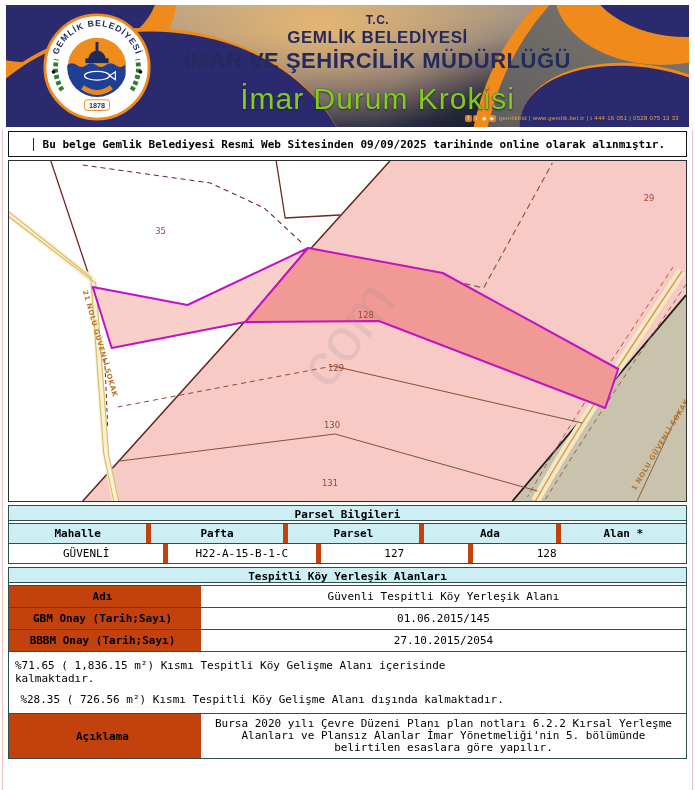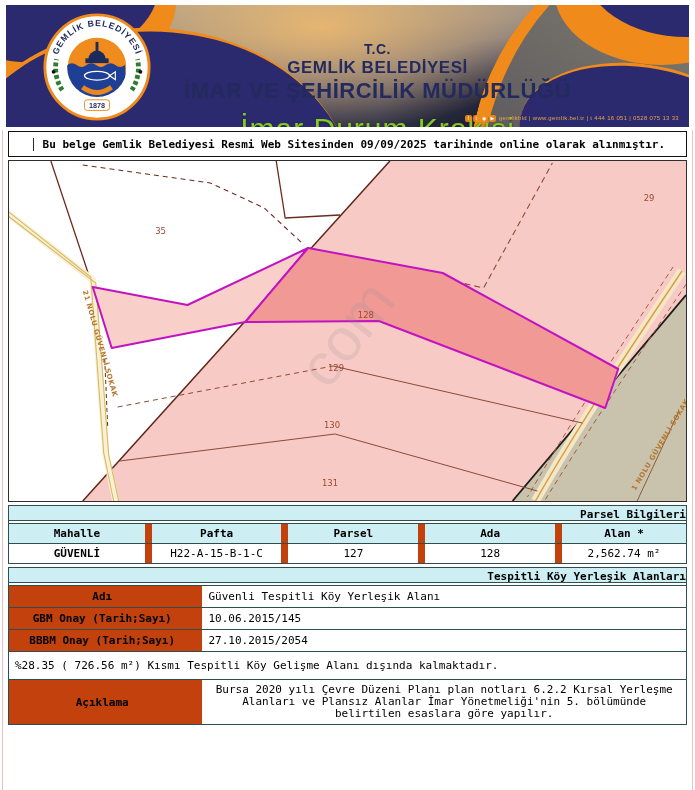--- a/index.html
+++ b/index.html
@@ -32,21 +32,21 @@
     background:linear-gradient(200deg,#938b78 0%,#6e6a66 45%,#3f4050 100%);
     border-left:14px solid #ef8a1b;transform:rotate(14deg);}
   .sw-tr-orange{right:-80px;top:-90px;width:215px;height:150px;border-radius:50%;background:#ef8a1b;}
   .sw-tr-navy{right:-100px;top:-108px;width:205px;height:140px;border-radius:50%;background:#2b2a6e;}
   .sw-br-navy{right:-70px;bottom:-80px;width:240px;height:140px;border-radius:50%;
     background:#2b2a6e;border-top:3px solid #ef8a1b;transform:rotate(8deg);}
 
   .logo{position:absolute;left:36px;top:7px;width:110px;height:110px;}
   .titles{position:absolute;left:90px;right:30px;top:8px;text-align:center;
     font-family:"Liberation Sans",sans-serif;color:#232a5e;}
-  .t-tc{font-size:14px;font-weight:bold;letter-spacing:.5px;margin-top:28px;}
+  .t-tc{font-size:12px;font-weight:bold;letter-spacing:.5px;}
   .t-bel{font-size:17px;font-weight:bold;letter-spacing:.5px;margin-top:1px;}
   .t-mud{font-size:22px;font-weight:bold;letter-spacing:.5px;}
   .t-doc{font-size:30px;font-weight:300;letter-spacing:1px;margin-top:8px;
     color:#84cc16;text-shadow:0 1px 2px rgba(25,30,70,.85),0 0 1px #3a4070;}
   .contact{position:absolute;right:10px;bottom:5px;font-size:6px;letter-spacing:.3px;
     color:#e8a050;font-family:"Liberation Sans",sans-serif;white-space:nowrap;}
   .contact .soc{color:#fff;background:rgba(239,138,27,.9);display:inline-block;
     width:7px;height:7px;line-height:7px;text-align:center;border-radius:2px;font-size:5px;margin-right:1px;}
 
   
@@ -54,36 +54,36 @@
     display:flex;align-items:center;justify-content:center;gap:6px;
     font-size:11px;font-weight:bold;white-space:nowrap;}
 
   
   .map{margin:3px 8px 0 8px;height:340px;border:1px solid #2e2e2e;position:relative;
     overflow:hidden;background:#fff;}
   .map svg{display:block;width:100%;height:100%;}
 
   
   .tbl{margin:3px 8px 0 8px;border:1.5px solid #2f4f4f;background:#fff;font-size:11px;}
-  .tbl .title{background:#cdeef2;border-bottom:1px solid #2f4f4f;text-align:right;
+  .tbl .title{background:#cdeef2;border-bottom:1px solid #2f4f4f;text-align:center;
     font-weight:bold;padding:2px 0;box-shadow:inset 0 -2px 0 #fff,inset 0 -3px 0 #2f4f4f;}
   .row{display:flex;border-bottom:1px solid #2f4f4f;}
   .row:last-child{border-bottom:none;}
-  .cell{padding:3px 6px;border-right:7px solid #c2410c;display:flex;align-items:center;}
+  .cell{padding:3px 6px;border-right:5px solid #c2410c;display:flex;align-items:center;}
   .cell:last-child{border-right:none;}
   .cell.head{background:#cdeef2;font-weight:bold;justify-content:center;}
   .cell.lab{background:#c2410c;font-weight:bold;justify-content:center;text-align:center;}
   .cell.val{background:#fff;justify-content:flex-start;}
   .cell.val.center{justify-content:center;text-align:center;}
   
   .pcols .cell{justify-content:center;}
-  .w21{width:21%;font-weight:bold;}.w20{width:20%;}.w19{width:19%;}
+  .w21{width:21%;}.w20{width:20%;}.w19{width:19%;}
   
   .kLab{width:27%;}
-  .kVal{width:73%;flex-direction:column;align-items:flex-start;justify-content:center;}
+  .kVal{width:73%;flex-direction:column;align-items:center;justify-content:center;}
   .kVal div{padding:1px 0;}
   .multi div{padding:4px 0;}
 </style>
 </head>
 <body>
 
 <div class="edge-line left"></div>
 <div class="edge-line right"></div>
 
 <div class="header">
@@ -199,46 +199,46 @@
     <div class="cell head w20">Pafta</div>
     <div class="cell head w20">Parsel</div>
     <div class="cell head w20">Ada</div>
     <div class="cell head w19">Alan *</div>
   </div>
   <div class="row pcols">
     <div class="cell val center w21">GÜVENLİ</div>
     <div class="cell val center w20">H22-A-15-B-1-C</div>
     <div class="cell val center w20">127</div>
     <div class="cell val center w20">128</div>
-    <div class="cell val center w19">2,562.74 m²</div>
   </div>
 </div>
 
 <div class="tbl">
   <div class="title">Tespitli Köy Yerleşik Alanları</div>
   <div class="row">
     <div class="cell lab kLab">Adı</div>
     <div class="cell val kVal">
         <div>Güvenli Tespitli Köy Yerleşik Alanı</div>
       </div>
   </div>
   <div class="row">
     <div class="cell lab kLab">GBM Onay (Tarih;Sayı)</div>
     <div class="cell val kVal">
-        <div>10.06.2015/145</div>
+        <div>01.06.2015/145</div>
       </div>
   </div>
   <div class="row">
     <div class="cell lab kLab">BBBM Onay (Tarih;Sayı)</div>
     <div class="cell val kVal">
         <div>27.10.2015/2054</div>
       </div>
   </div>
   <div class="row">
     <div class="cell val kVal multi">
+      <div>%71.65 ( 1,836.15 m²) Kısmı Tespitli Köy Gelişme Alanı içerisinde kalmaktadır.</div>
       <div>%28.35 ( 726.56 m²) Kısmı Tespitli Köy Gelişme Alanı dışında kalmaktadır.</div>
     </div>
   </div>
   <div class="row">
     <div class="cell lab kLab">Açıklama</div>
     <div class="cell val kVal center" style="align-items:center;text-align:center;line-height:12px;">
       <div>Bursa 2020 yılı Çevre Düzeni Planı plan notları 6.2.2 Kırsal Yerleşme Alanları ve Plansız Alanlar İmar Yönetmeliği'nin 5. bölümünde belirtilen esaslara göre yapılır.</div>
     </div>
   </div>
 </div>

